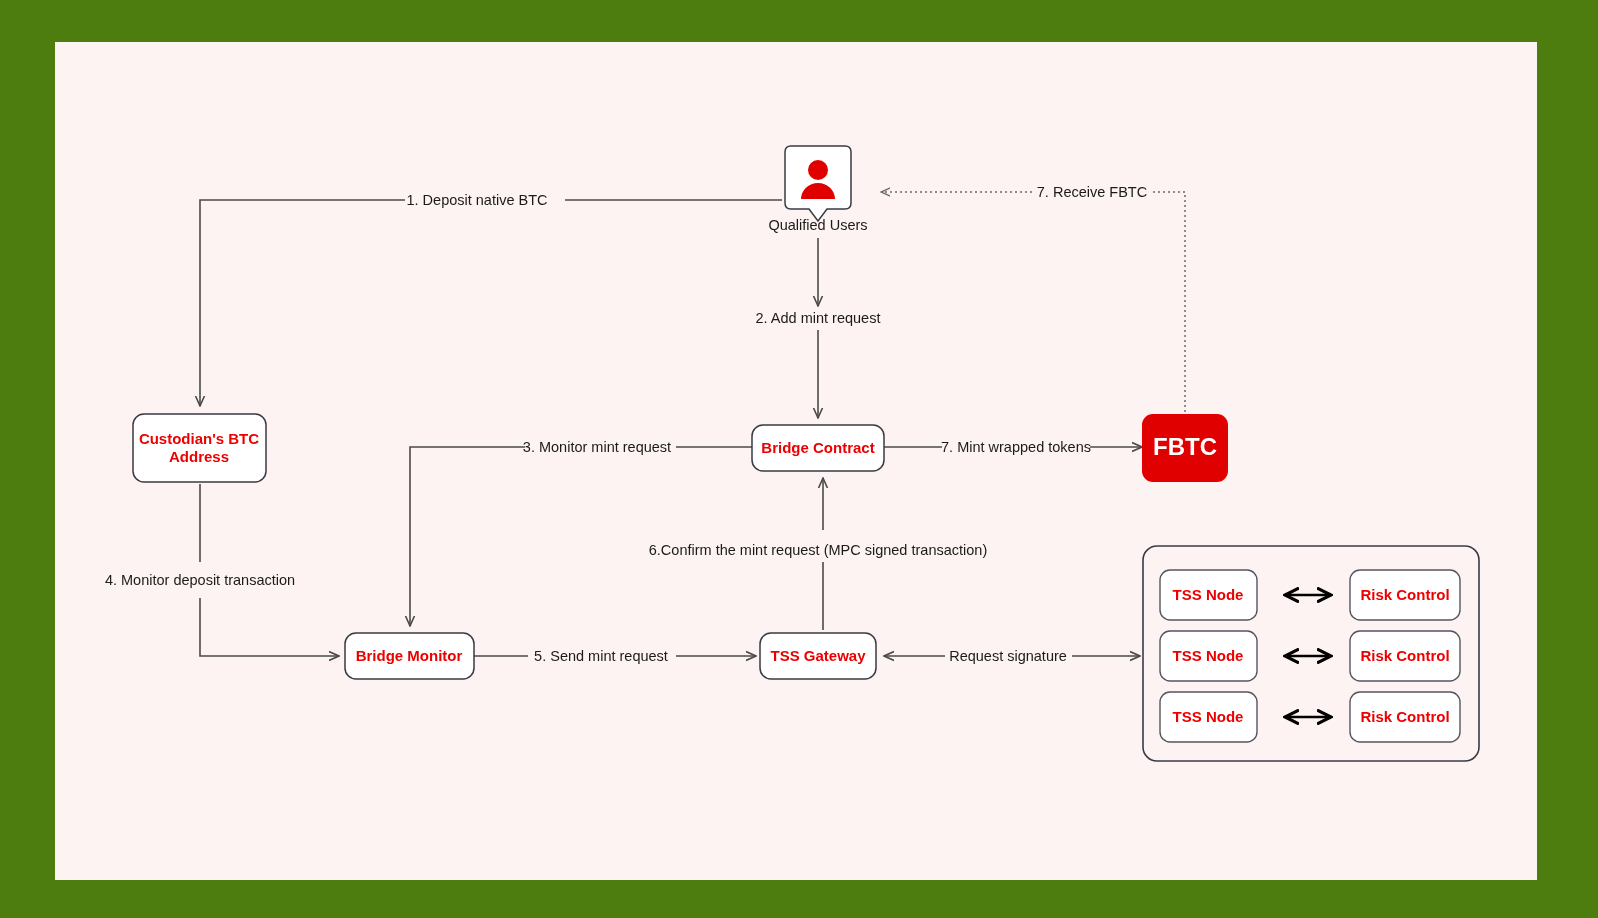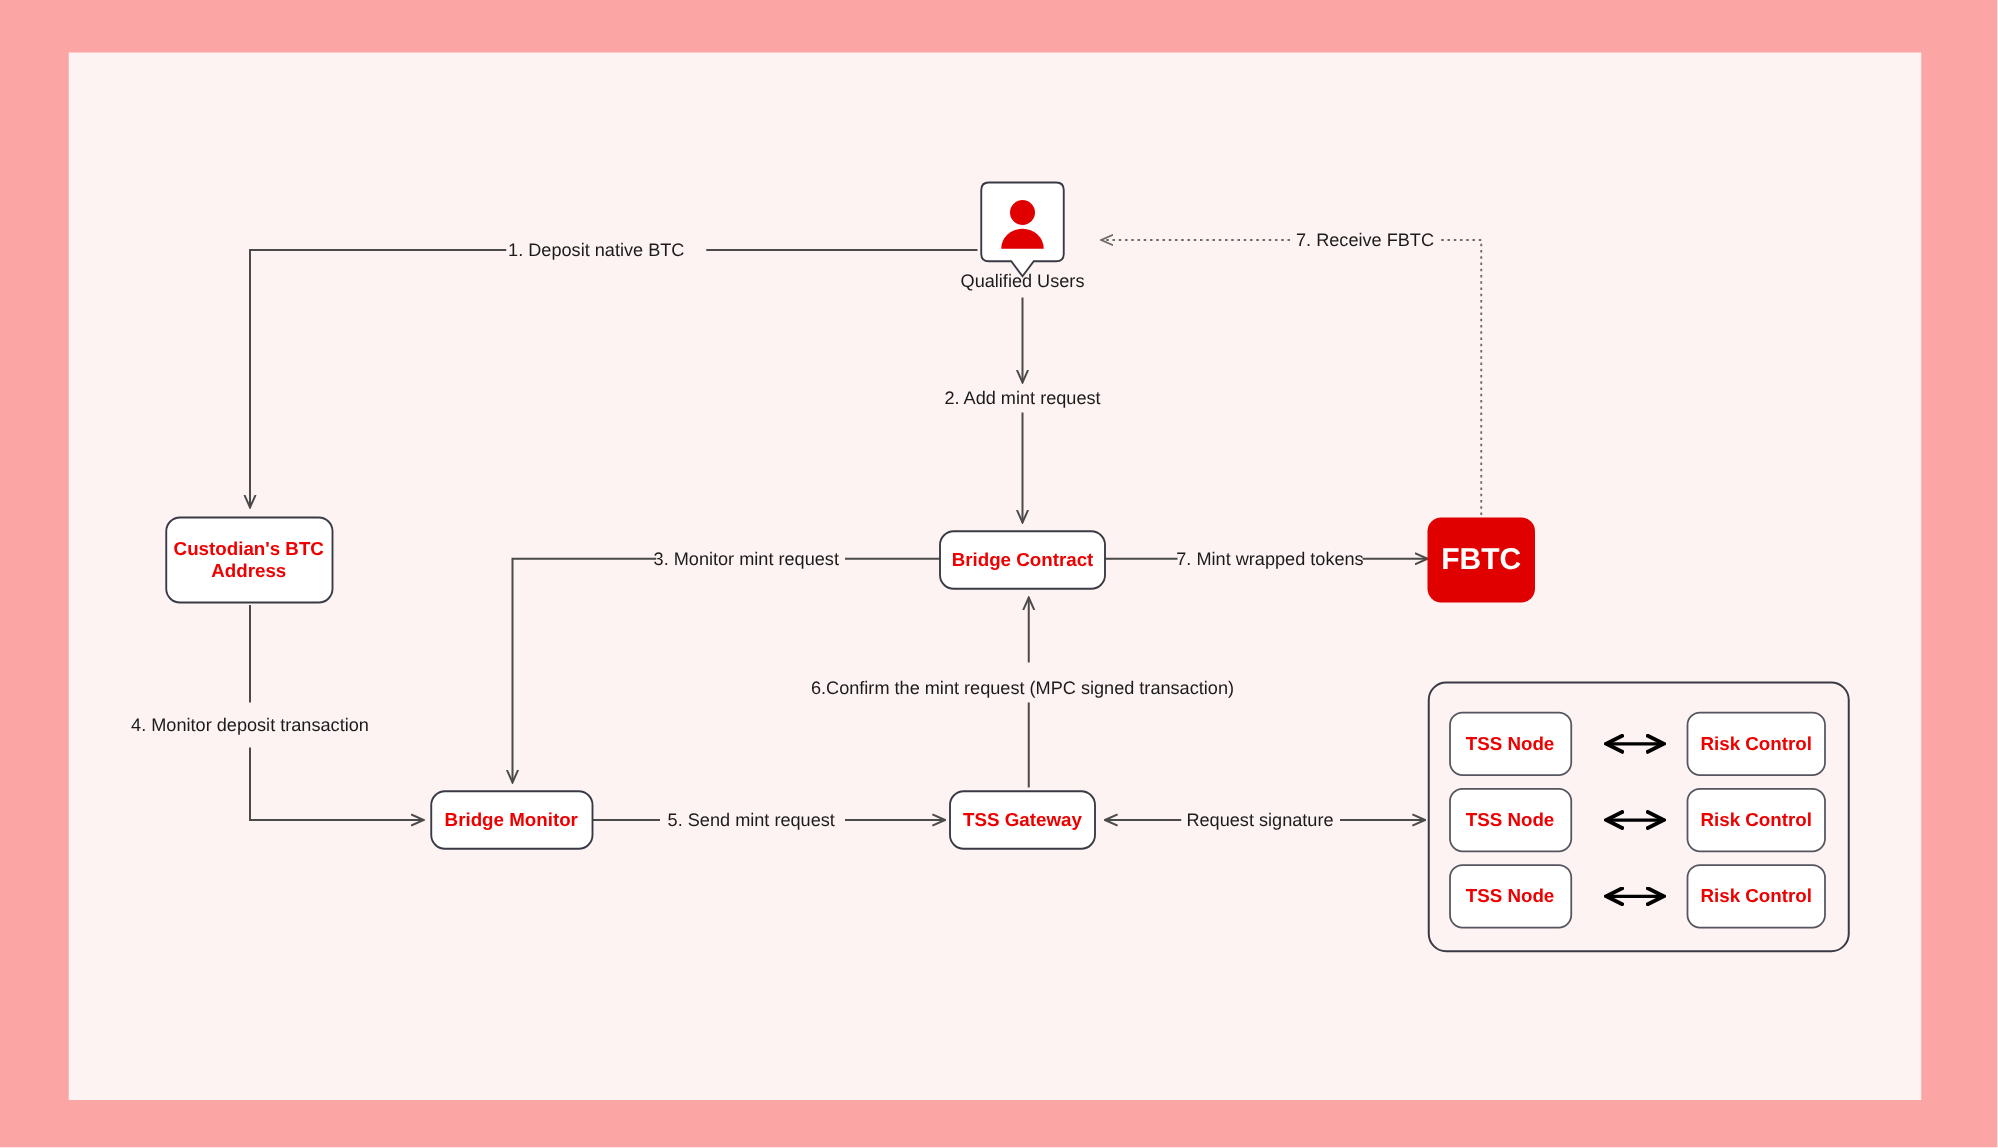--- a/index.html
+++ b/index.html
@@ -8,21 +8,21 @@
     background: #ffffff;
     width: 1598px;
     height: 918px;
     overflow: hidden;
     font-family: "Liberation Sans", sans-serif;
   }
   #stage {
     position: relative;
     width: 1598px;
     height: 918px;
-    background: #fca5a5;
+    background: #4d7c0f;
   }
   #canvas {
     position: absolute;
     left: 55px;
     top: 42px;
     width: 1482px;
     height: 838px;
     background: #fdf3f2;
   }
   svg#diagram {

